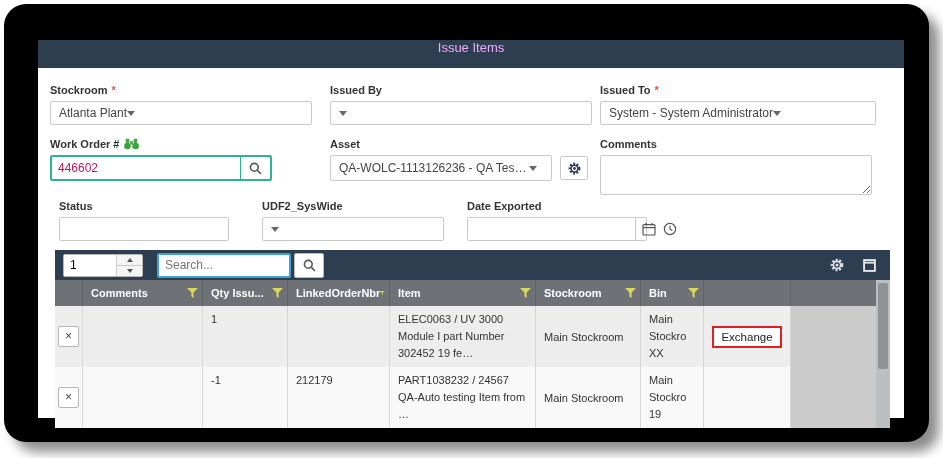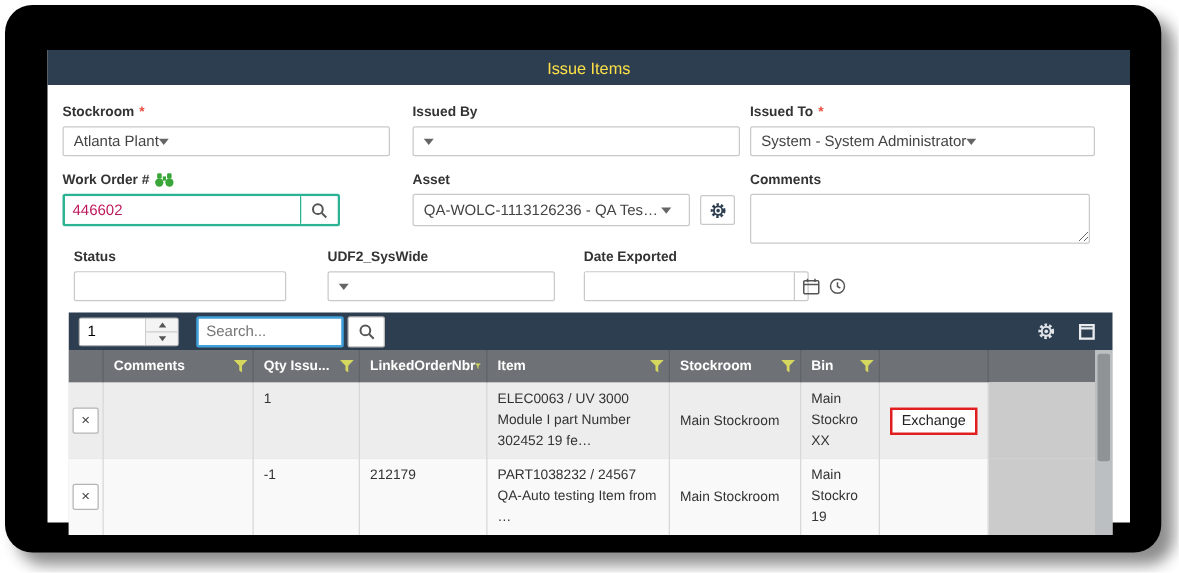--- a/index.html
+++ b/index.html
@@ -5,21 +5,21 @@
   * { margin:0; padding:0; box-sizing:border-box; }
   html,body { width:943px; height:458px; background:#fff; font-family:"Liberation Sans", sans-serif; overflow:hidden; }
   .stage { position:relative; width:943px; height:458px; }
 
   .frame { position:absolute; left:4px; top:4px; width:925px; height:438px;
            background:#000; border-radius:22px; box-shadow:10px 10px 12px rgba(0,0,0,.45); }
 
   .dialog { position:absolute; left:38px; top:40px; width:866px; height:378px; background:#fff; }
 
   .titlebar { position:absolute; left:0; top:0; width:100%; height:28px; background:#2d3e50;
-              color:#fde047; font-size:13px; display:flex; align-items:center; justify-content:center; }
+              color:#f0abfc; font-size:13px; display:flex; justify-content:center; }
 
   
   .field { position:absolute; }
   .lbl { font-size:11px; font-weight:bold; color:#333; margin-bottom:5px; display:flex; align-items:center; gap:4px; }
   .req { color:#e74c3c; font-weight:bold; }
   .control, .select, .inp, .tarea { border:1px solid #c9c9c9; background:#fff; height:24px; font-size:12px; color:#444; border-radius:2px; }
   .select { display:flex; align-items:center; justify-content:flex-start; padding:0 8px; cursor:pointer; }
   .caret { width:0; height:0; border-left:4px solid transparent; border-right:4px solid transparent; border-top:5px solid #666; }
   .inp { width:100%; padding:0 6px; outline:none; }
   .tarea { width:272px; height:40px; resize:both; padding:3px 6px; font-family:"Liberation Sans", sans-serif; }
@@ -39,21 +39,21 @@
   
   .grid { position:absolute; left:17px; top:210px; width:835px; }
   .gtoolbar { height:30px; background:#2d3e50; display:flex; align-items:center; padding:0 8px; }
   .pager { display:flex; width:80px; height:23px; background:#fff; border:1px solid #b7b7b7; border-radius:2px; }
   .pager input { width:52px; border:none; outline:none; font-size:12px; padding:0 6px; }
   .stepper { display:flex; flex-direction:column; border-left:1px solid #ccc; flex:1; }
   .step { flex:1; display:flex; align-items:center; justify-content:center; cursor:pointer; background:#f4f4f4; }
   .tri-up { width:0; height:0; border-left:3.5px solid transparent; border-right:3.5px solid transparent; border-bottom:4px solid #555; }
   .tri-dn { width:0; height:0; border-left:3.5px solid transparent; border-right:3.5px solid transparent; border-top:4px solid #555; }
   .searchwrap { display:flex; margin-left:14px; height:25px; }
-  .searchwrap input { width:118px; border:2px solid #41a1dc; border-radius:2px; font-size:12px; padding:0 6px; outline:none; }
+  .searchwrap input { width:134px; border:2px solid #41a1dc; border-radius:2px; font-size:12px; padding:0 6px; outline:none; }
   .search-btn { width:30px; margin-left:3px; border:1px solid #b9b9b9; background:#fff; border-radius:2px;
                 display:flex; align-items:center; justify-content:center; cursor:pointer; }
   .gtool-right { margin-left:auto; display:flex; align-items:center; gap:18px; padding-right:6px; color:#dfe3e8; }
 
   .gbody { position:relative; background:#cbcbcb; }
   .grow { display:grid; grid-template-columns:28px 120px 85px 102px 146px 105px 63px 87px 1fr; width:821px; }
   .ghead { background:#6e7276; color:#fff; height:26px; }
   .gh { display:flex; align-items:center; justify-content:space-between; font-size:11px; font-weight:bold;
         padding:0 4px 0 8px; border-right:1px solid #5f6367; }
   .gh:last-child { border-right:none; }

